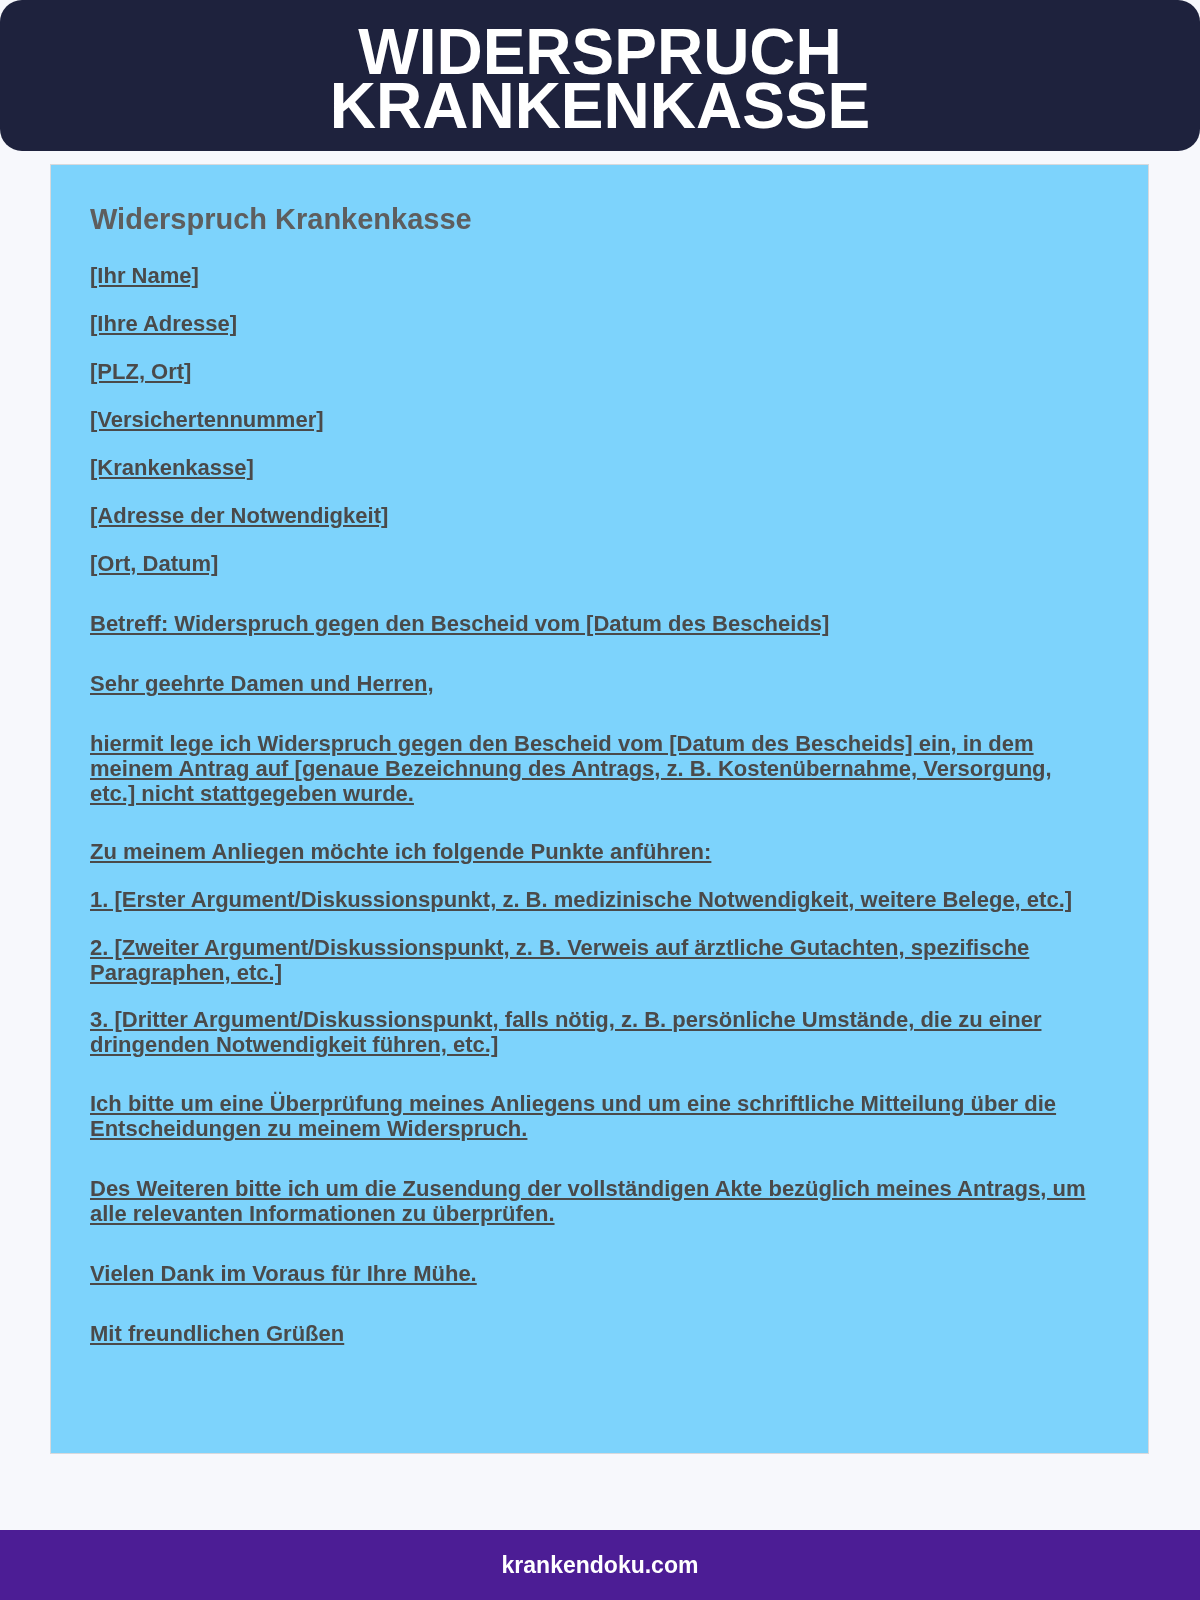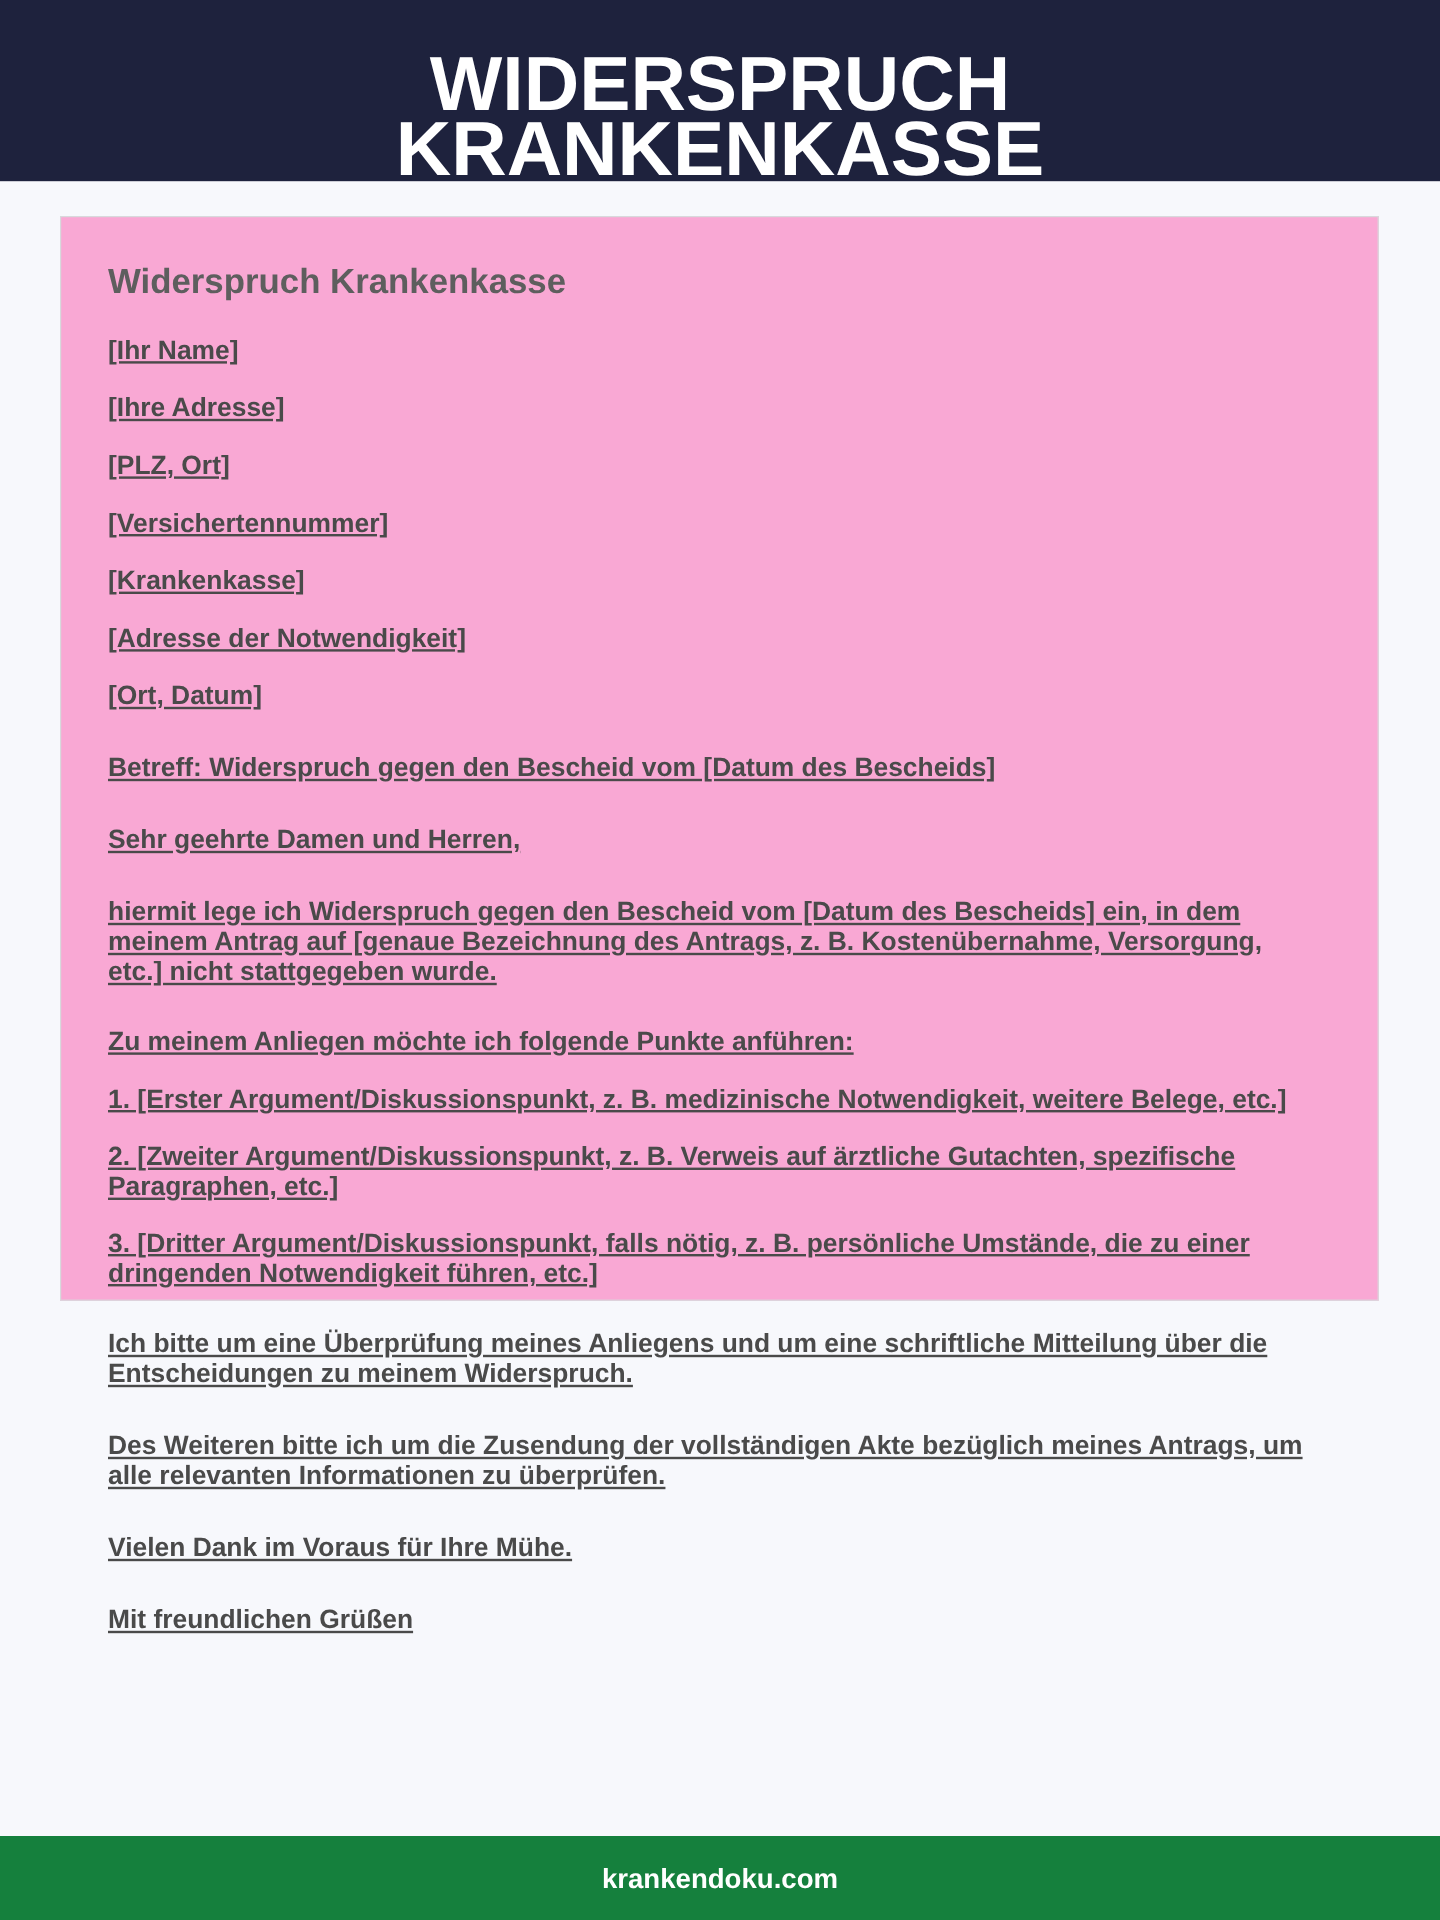--- a/index.html
+++ b/index.html
@@ -6,44 +6,44 @@
   body {
     width: 1200px; height: 1600px;
     background: #f7f8fc;
     font-family: "Liberation Sans", sans-serif;
     position: relative;
     overflow: hidden;
   }
   .header {
     position: absolute; left: 0; top: 0; width: 1200px; height: 151px;
     background: #1e223d;
-    display: flex; align-items: flex-end; justify-content: center;
+    display: flex; align-items: center; justify-content: center; border-radius: 22px;
   }
   .header h1 {
     margin: 0; color: #ffffff; font-weight: 700;
     font-size: 64px; line-height: 54px; text-align: center;
     letter-spacing: 0px; padding-top: 6px;
   }
   .header h1 span { display: block; }
   .card {
-    position: absolute; left: 50px; top: 180px; width: 1099px; height: 904px;
-    background: #f9a8d4; border: 1px solid #d8d9dc;
+    position: absolute; left: 50px; top: 164px; width: 1099px; height: 1290px;
+    background: #7dd3fc; border: 1px solid #d8d9dc;
     box-sizing: border-box;
   }
   .doc-title {
     position: absolute; left: 39px; top: 38px; margin: 0;
     font-size: 29px; font-weight: 700; color: #5e5e5e;
   }
   .line {
     position: absolute; left: 39px; width: 1010px; margin: 0;
     font-size: 22px; font-weight: 700; color: #4a4a4a; line-height: 25px; text-decoration: underline;
   }
   .footer {
     position: absolute; left: 0; top: 1530px; width: 1200px; height: 70px;
-    background: #15803d;
+    background: #4c1d95;
     display: flex; align-items: center; justify-content: center;
   }
   .footer span { color: #ffffff; font-size: 23px; font-weight: 700; }
 </style>
 </head>
 <body>
 
 <div class="header">
   <h1>
     <span>WIDERSPRUCH</span>

